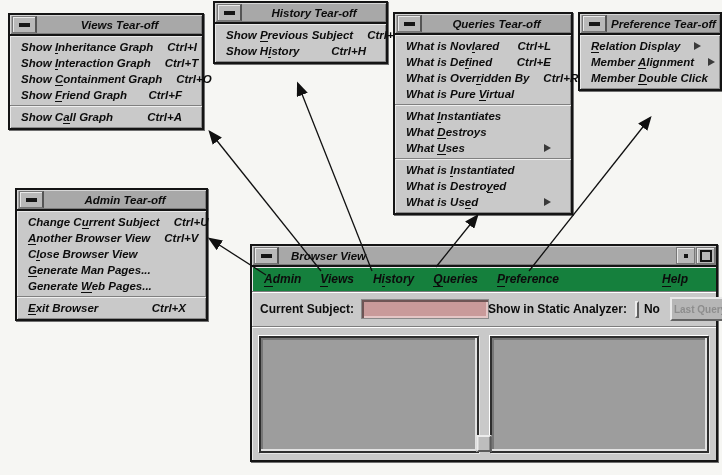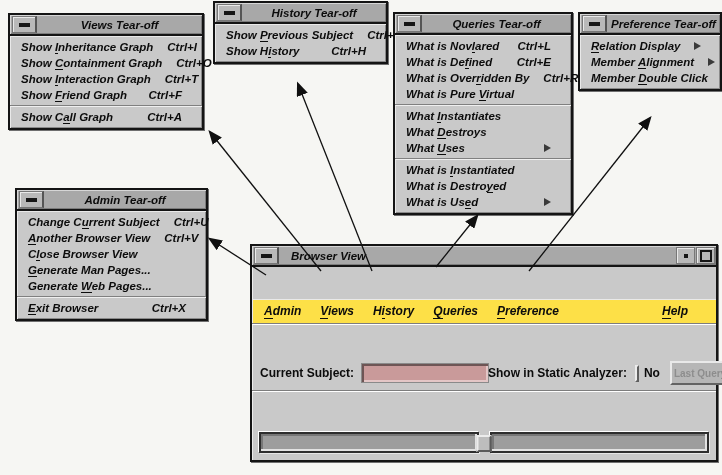--- a/index.html
+++ b/index.html
@@ -30,22 +30,22 @@
   .menu-item{height:16px;display:flex;align-items:center;justify-content:space-between;
         padding:0 20px 0 11px;font-size:11.5px;font-weight:bold;font-style:italic;color:#0c0c0c;
         white-space:nowrap;}
   .menu-item .mi-accel{margin-left:14px;}
   .mn{border-bottom:1px solid #0c0c0c;}
   .menu-sep{height:0;border-top:1px solid #808080;border-bottom:1px solid #efefef;margin:2px 0;}
   .mi-sub{width:0;height:0;border-top:4px solid transparent;border-bottom:4px solid transparent;
         border-left:7px solid #3a3a3a;margin-left:14px;}
 
   
-  #mainwin{display:flex;flex-direction:column;gap:32px;}
-  .menubar{height:24px;background:#fde047;display:flex;align-items:center;
+  #mainwin{display:flex;flex-direction:column;}
+  .menubar{height:24px;background:#15803d;display:flex;align-items:center;
         padding:0 10px 0 12px;border-bottom:1px solid #7d7d7d;
         box-shadow:inset 1px 1px 0 #e9e9e9, 0 1px 0 #ffffff;}
   .menubar .mlabel{font-size:12px;font-weight:bold;font-style:italic;color:#0c0c0c;
         margin-right:19px;white-space:nowrap;cursor:default;}
   .menubar .spacer{flex:1;}
   .menubar .mlabel.help{margin-right:18px;}
   .controls{height:34px;display:flex;align-items:center;padding:0 6px 0 8px;
         border-bottom:1px solid #7d7d7d;box-shadow:0 1px 0 #ffffff;}
   .ctl-label{font-size:12px;font-weight:bold;color:#0c0c0c;white-space:nowrap;}
   #subject-field{width:118px;height:18px;margin-left:8px;border:0;padding:0 4px;
@@ -84,26 +84,26 @@
           <div class="dash"></div>
         </div>
       <div class="ttl">Views Tear-off</div>
     </div>
     <div class="menubody">
         <div class="menu-item">
           <span class="mi-label"><span>Show </span><span class="mn">I</span><span>nheritance Graph</span></span>
           <span class="mi-accel">Ctrl+I</span>
         </div>
         <div class="menu-item">
+          <span class="mi-label"><span>Show </span><span class="mn">I</span><span>nteraction Graph</span></span>
+          <span class="mi-accel">Ctrl+T</span>
+        </div>
+        <div class="menu-item">
           <span class="mi-label"><span>Show </span><span class="mn">C</span><span>ontainment Graph</span></span>
           <span class="mi-accel">Ctrl+O</span>
-        </div>
-        <div class="menu-item">
-          <span class="mi-label"><span>Show </span><span class="mn">I</span><span>nteraction Graph</span></span>
-          <span class="mi-accel">Ctrl+T</span>
         </div>
         <div class="menu-item">
           <span class="mi-label"><span>Show </span><span class="mn">F</span><span>riend Graph</span></span>
           <span class="mi-accel">Ctrl+F</span>
         </div>
         <div class="menu-sep"></div>
         <div class="menu-item">
           <span class="mi-label"><span>Show C</span><span class="mn">a</span><span>ll Graph</span></span>
           <span class="mi-accel">Ctrl+A</span>
         </div>

